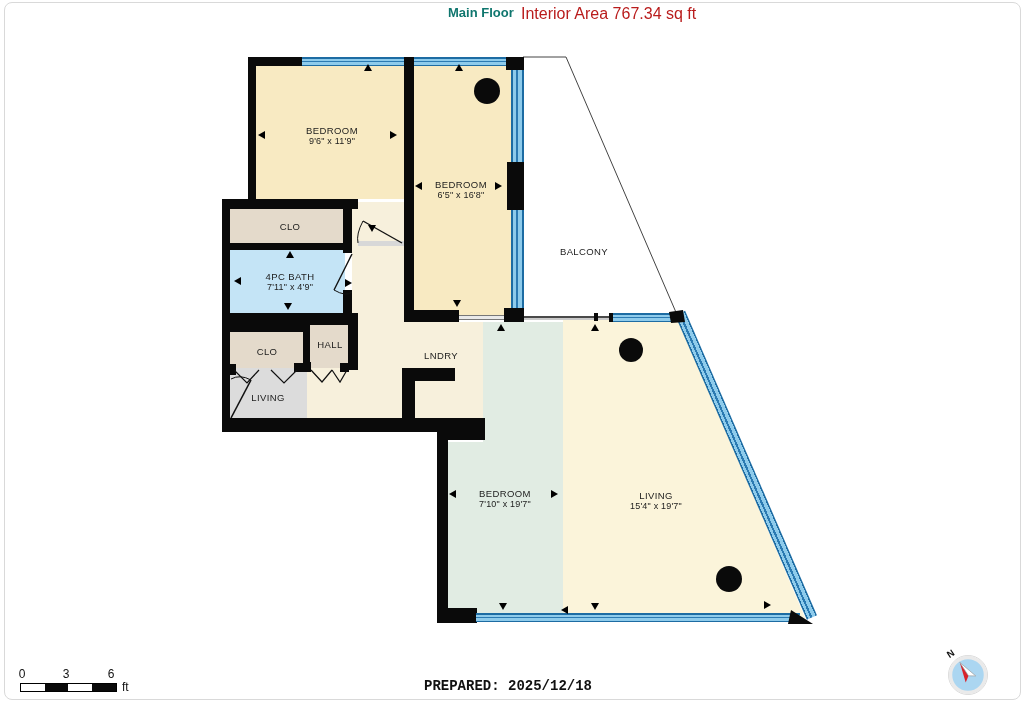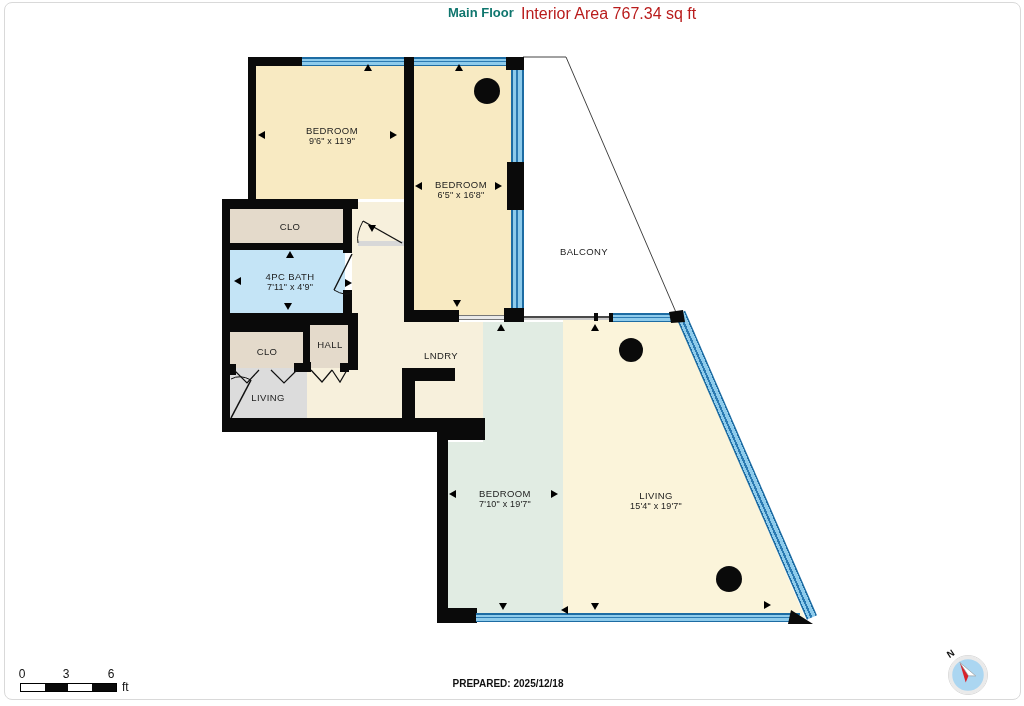--- a/index.html
+++ b/index.html
@@ -18,21 +18,21 @@
   .au{border-left:4px solid transparent;border-right:4px solid transparent;border-bottom:7px solid #000;}
   .ad{border-left:4px solid transparent;border-right:4px solid transparent;border-top:7px solid #000;}
   .al{border-top:4px solid transparent;border-bottom:4px solid transparent;border-right:7px solid #000;}
   .ar{border-top:4px solid transparent;border-bottom:4px solid transparent;border-left:7px solid #000;}
   .col{position:absolute;background:#0a0a0a;border-radius:50%;}
   .rlabel{position:absolute;transform:translate(-50%,-50%);display:flex;flex-direction:column;align-items:center;color:#1c1c1c;white-space:nowrap;text-align:center;line-height:1.2;}
   .rname{font-size:9.5px;letter-spacing:.4px;}
   .rdims{font-size:9px;letter-spacing:.2px;}
   .title-main{position:absolute;left:448px;top:5px;font-size:13px;font-weight:700;color:#0f766e;}
   .title-sub{position:absolute;left:521px;top:5px;font-size:16px;color:#b91c1c;}
-  .prepared{position:absolute;left:508px;top:678px;transform:translateX(-50%);font-size:10px;font-weight:700;color:#111;}
+  .prepared{position:absolute;left:508px;top:678px;transform:translateX(-50%);font-size:14px;font-weight:700;color:#111;font-family:Liberation Mono, monospace;}
   .tick{position:absolute;top:0;transform:translateX(-50%);font-size:12px;color:#111;}
   .scalebar-bar{position:absolute;left:2px;top:16px;width:95px;height:7px;border:1px solid #000;background:linear-gradient(to right,#fff 0 25%,#0a0a0a 25% 50%,#fff 50% 75%,#0a0a0a 75% 100%);}
   .scale-unit{position:absolute;left:104px;top:13px;font-size:12px;color:#111;}
   .north-label{position:absolute;left:947px;top:648px;font-size:9.5px;font-weight:700;color:#111;transform:rotate(-33deg);}
   svg.overlay{position:absolute;left:0;top:0;}
 </style>
 </head>
 <body>
 
 <div class="page-frame"></div>

